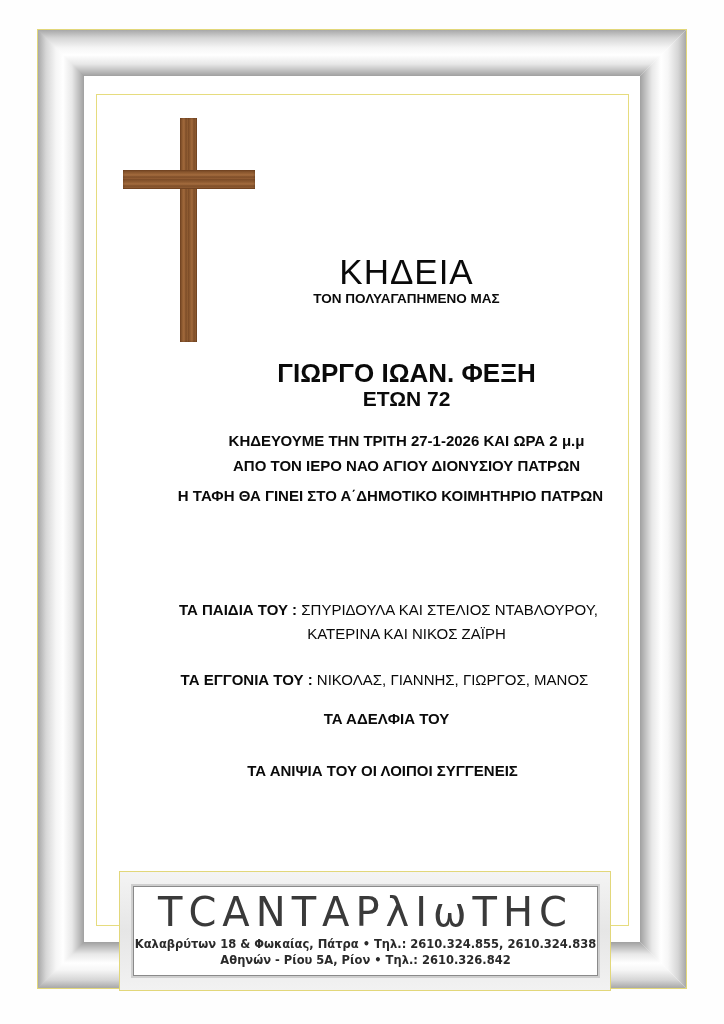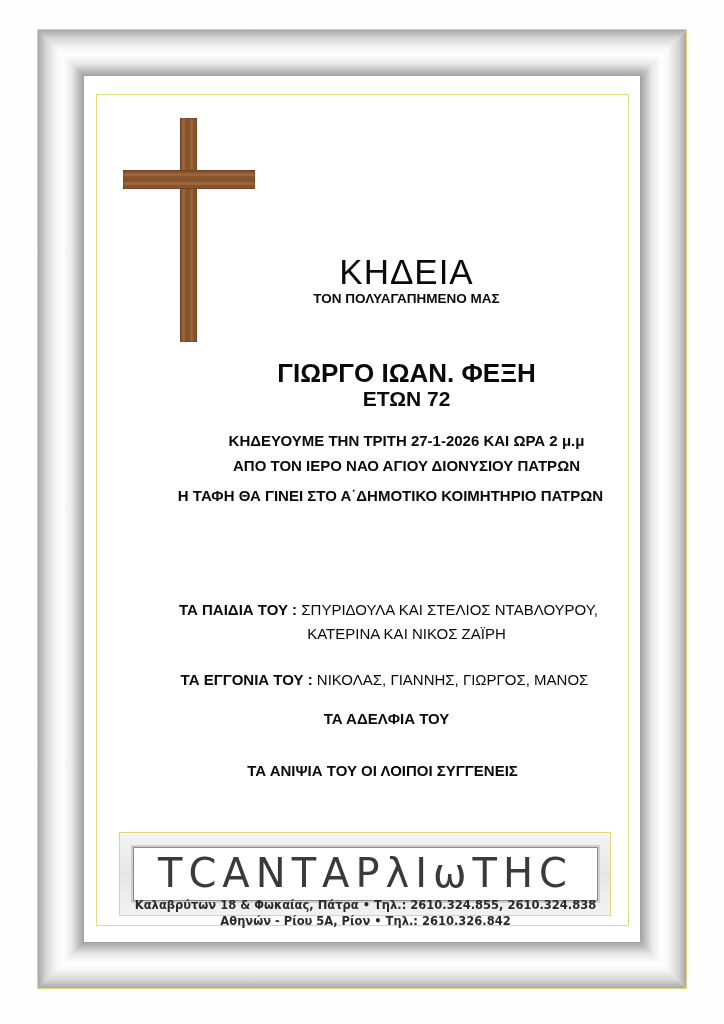--- a/index.html
+++ b/index.html
@@ -147,23 +147,23 @@
     .l-children1{ top: 602px; left: 122px; }
     .l-children2{ top: 626px; left: 140px; }
     .l-grand    { top: 672px; left: 118px; }
     .l-siblings { top: 711px; left: 120px; }
     .l-nephews  { top: 751px; left: 116px; margin-top: 12px; }
 
     
     .plaque {
       position: absolute;
       left: 119px;
-      top: 832px;
+      top: 871px;
       width: 492px;
-      height: 84px;
+      height: 120px;
       border: 1.5px solid #e2d77a;
       box-sizing: border-box;
       background: linear-gradient(180deg, #f4f4f4, #e6e6e6 50%, #f2f2f2);
     }
     .plaque-inner {
       position: absolute;
       left: 13px;
       top: 14px;
       right: 12px;
       bottom: 14px;

